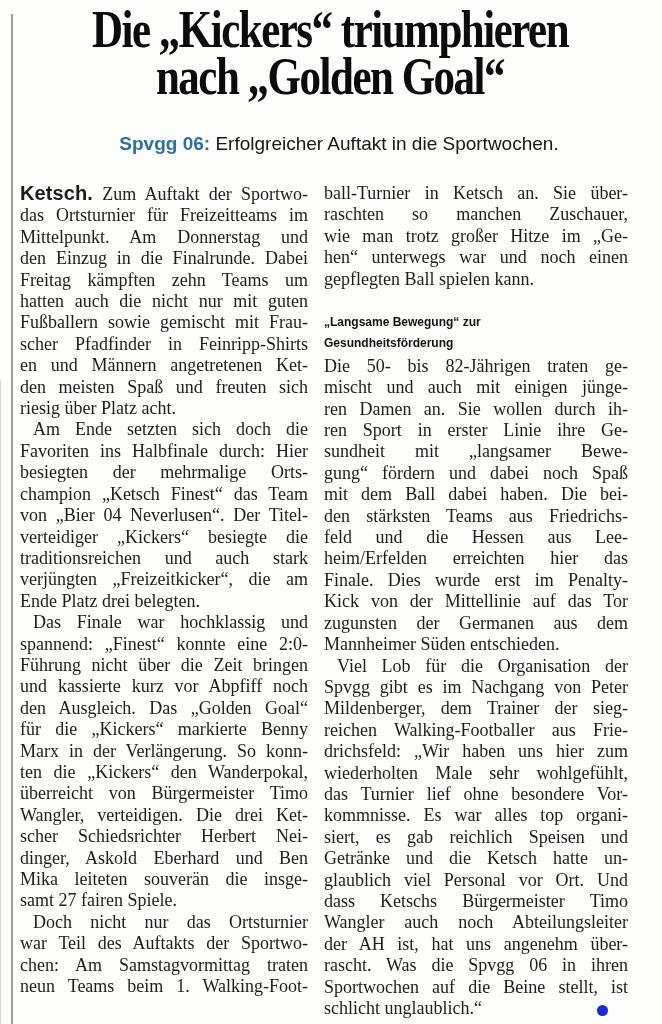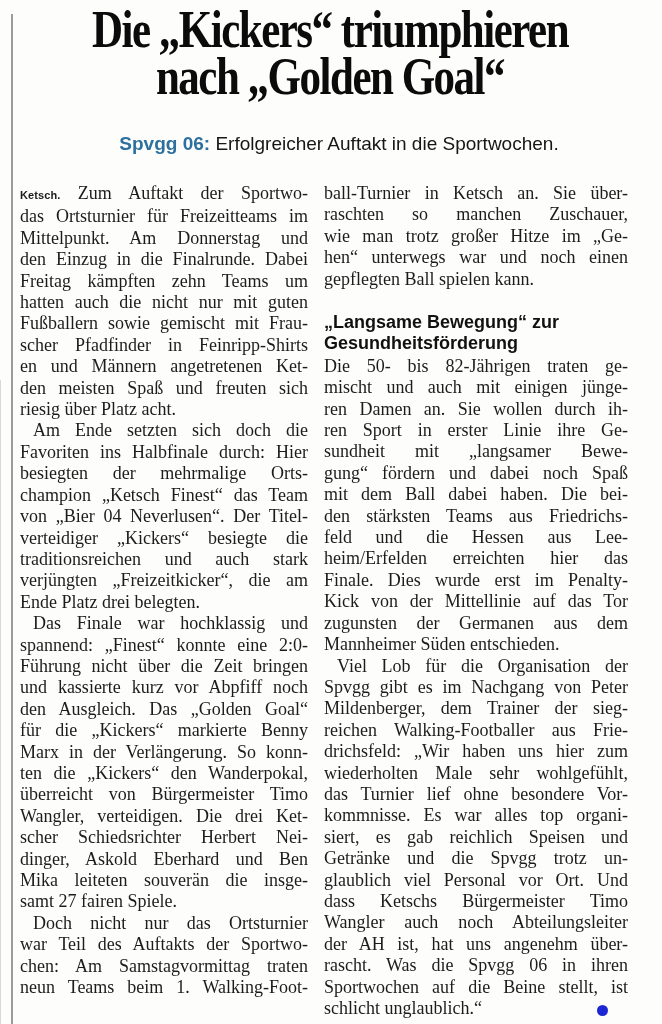--- a/index.html
+++ b/index.html
@@ -49,27 +49,27 @@
   .line{
     text-align:justify;
     text-align-last:justify;
     white-space:normal;
     min-height:21.4px;
   }
   .line.end{text-align-last:left;}
   .line.indent{text-indent:13px;}
   .lead{
     font-family:"Liberation Sans",sans-serif;
-    font-weight:700;font-size:11px;
+    font-weight:700;font-size:20px;
     letter-spacing:.1px;
   }
   .block.subhead{
     margin-top:22px;margin-bottom:1px;
     font-family:"Liberation Sans",sans-serif;
-    font-weight:700;font-size:18px;line-height:21px;
+    font-weight:700;font-size:12px;line-height:21px;
     color:#111;
   }
   .block.subhead .line{text-align:left;text-align-last:left;}
   .end-dot{
     position:absolute;left:597px;top:1005px;
     width:11px;height:11px;border-radius:50%;
     background:var(--marker);
   }
 </style>
 </head>
@@ -169,21 +169,21 @@
         <div class="block para">
           <div class="line indent">Viel Lob für die Organisation der</div>
           <div class="line">Spvgg gibt es im Nachgang von Peter</div>
           <div class="line">Mildenberger, dem Trainer der sieg-</div>
           <div class="line">reichen Walking-Footballer aus Frie-</div>
           <div class="line">drichsfeld: „Wir haben uns hier zum</div>
           <div class="line">wiederholten Male sehr wohlgefühlt,</div>
           <div class="line">das Turnier lief ohne besondere Vor-</div>
           <div class="line">kommnisse. Es war alles top organi-</div>
           <div class="line">siert, es gab reichlich Speisen und</div>
-          <div class="line">Getränke und die Spvgg trotz un-</div>
+          <div class="line">Getränke und die Ketsch hatte un-</div>
           <div class="line">glaublich viel Personal vor Ort. Und</div>
           <div class="line">dass Ketschs Bürgermeister Timo</div>
           <div class="line">Wangler auch noch Abteilungsleiter</div>
           <div class="line">der AH ist, hat uns angenehm über-</div>
           <div class="line">rascht. Was die Spvgg 06 in ihren</div>
           <div class="line">Sportwochen auf die Beine stellt, ist</div>
           <div class="line end">schlicht unglaublich.“</div>
         </div>
       </div>
   </div>

